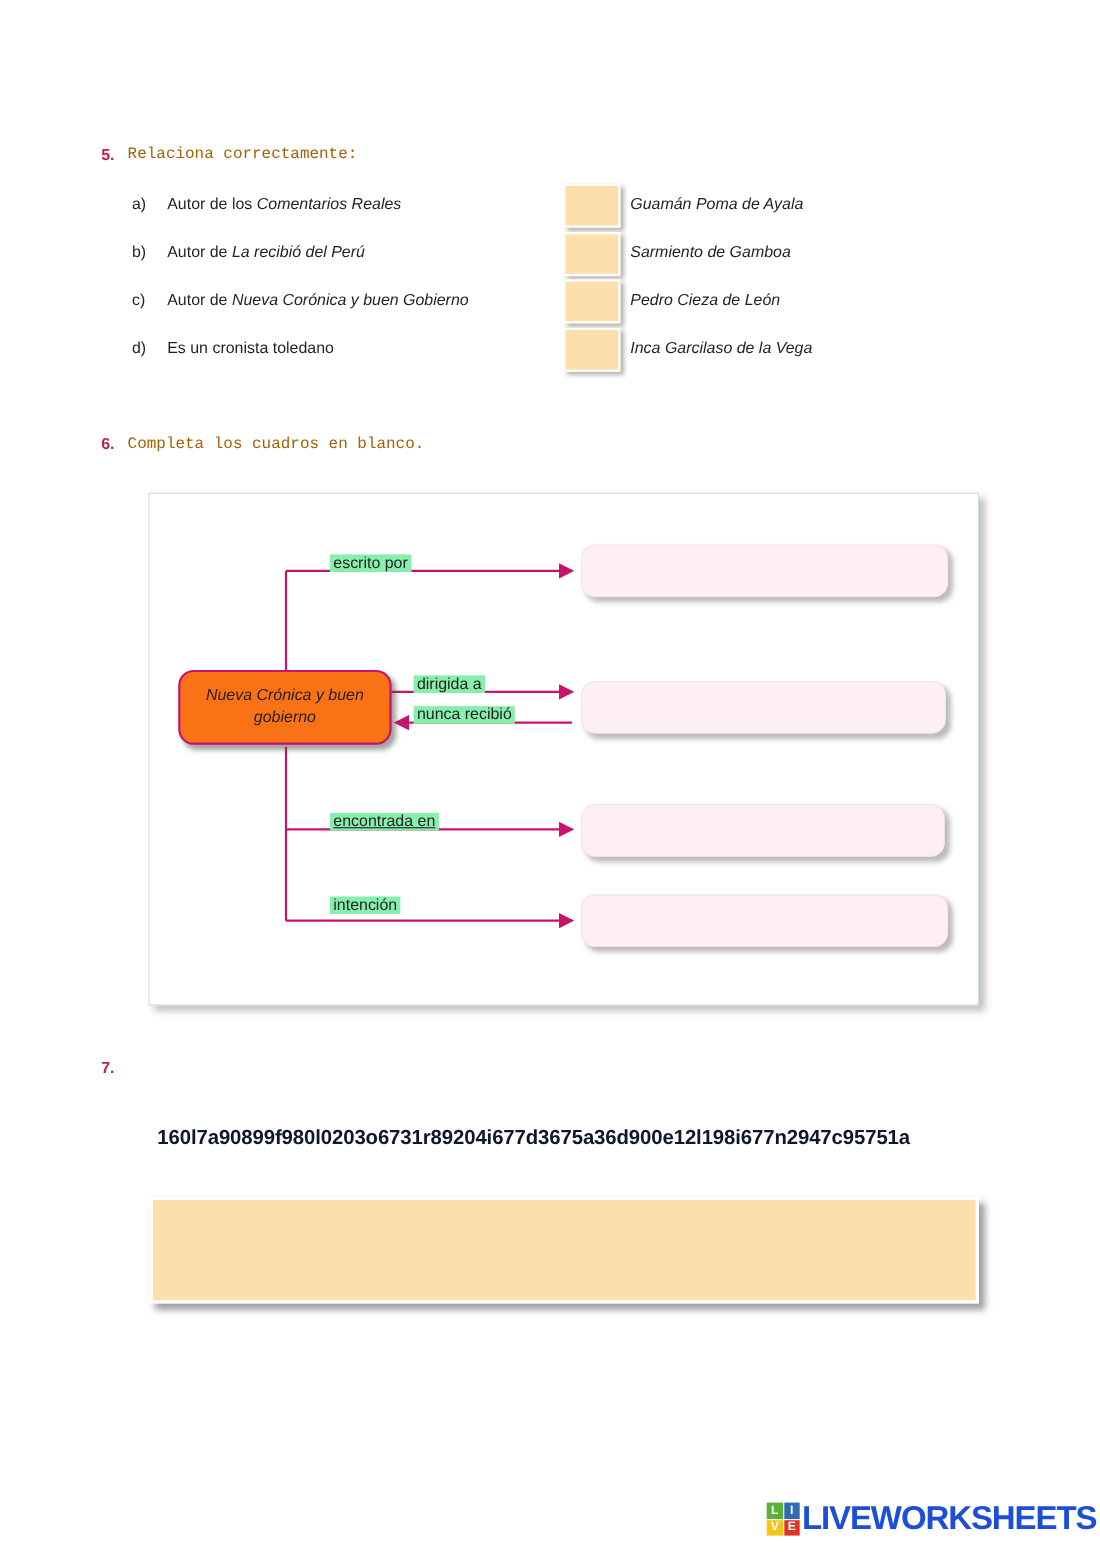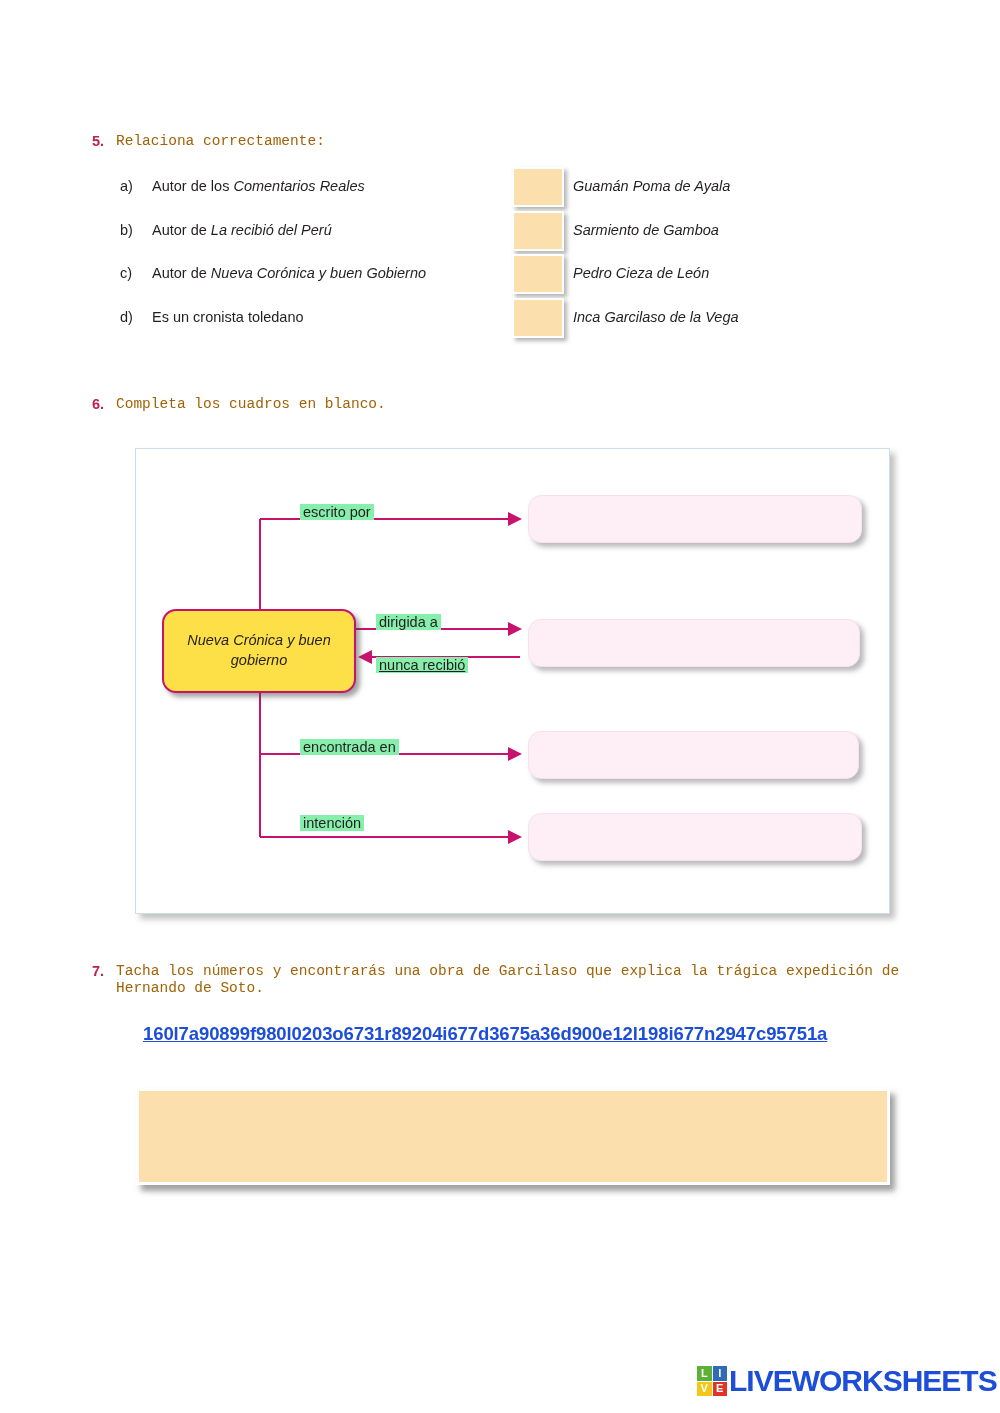--- a/index.html
+++ b/index.html
@@ -45,22 +45,22 @@
     background:#ffffff;
     border:1px solid #cddde8;
     box-sizing:border-box;
     box-shadow:5px 5px 6px rgba(120,120,120,.45);
   }
   .diagram-svg{position:absolute;left:0;top:0;width:755px;height:466px;}
 
   .center-node{
     position:absolute;
     left:26px;top:160px;
-    width:194px;height:84px;
-    background:#fde047;
+    width:194px;height:68px;
+    background:#f97316;
     border:2px solid #c8136d;
     border-radius:14px;
     box-sizing:border-box;
     display:flex;align-items:center;justify-content:center;
     text-align:center;
     font-style:italic;
     font-size:14.5px;
     line-height:1.35;
     color:#231f20;
     box-shadow:4px 4px 5px rgba(70,70,70,.5);
@@ -86,24 +86,23 @@
     box-shadow:4px 4px 5px rgba(120,120,120,.5);
     cursor:text;
   }
 
   
   .code-string{
     position:absolute;
     left:143px;top:1023px;
     font-size:18.5px;
     font-weight:bold;
-    color:#1d4ed8;
+    color:#0f172a;
     letter-spacing:-0.1px;
     white-space:nowrap;
-    text-decoration:underline;
   }
   .big-cream-box{
     position:absolute;
     left:136px;top:1088px;
     width:754px;height:97px;
     background:#fbe0ae;
     border:3px solid #ffffff;
     box-sizing:border-box;
     box-shadow:5px 6px 6px rgba(80,80,80,.55);
     cursor:text;
@@ -208,33 +207,32 @@
         <path d="M124,305 L384,305" marker-end="url(#arrR)"></path>
 
         <path d="M124,388 L384,388" marker-end="url(#arrR)"></path>
       </g>
     </svg>
 
     <div class="center-node">Nueva Crónica y buen gobierno</div>
 
     <div class="edge-label" style="left:164px;top:55px;">escrito por</div>
     <div class="edge-label" style="left:240px;top:165px;">dirigida a</div>
-    <div class="edge-label" style="left:240px;top:208px;text-decoration:underline;">nunca recibió</div>
-    <div class="edge-label" style="left:164px;top:290px;">encontrada en</div>
+    <div class="edge-label" style="left:240px;top:193px;">nunca recibió</div>
+    <div class="edge-label" style="left:164px;top:290px;text-decoration:underline;">encontrada en</div>
     <div class="edge-label" style="left:164px;top:366px;">intención</div>
 
     <div class="pink-box" style="left:392px;top:46px;width:334px;"></div>
     <div class="pink-box" style="left:392px;top:170px;width:332px;"></div>
     <div class="pink-box" style="left:392px;top:282px;width:331px;"></div>
     <div class="pink-box" style="left:392px;top:364px;width:334px;"></div>
   </div>
 
   <div class="q-row" style="left:92px;top:963px;width:830px;">
     <span class="q-num">7.</span>
-    <span class="q-text">Tacha los números y encontrarás una obra de Garcilaso que explica la trágica expedición de Hernando de Soto.</span>
   </div>
 
   <div class="code-string">160l7a90899f980l0203o6731r89204i677d3675a36d900e12l198i677n2947c95751a</div>
 
   <div class="big-cream-box"></div>
 
   <div class="logo">
     <div class="logo-tiles">
       <span class="t-l">L</span>
       <span class="t-i">I</span>

